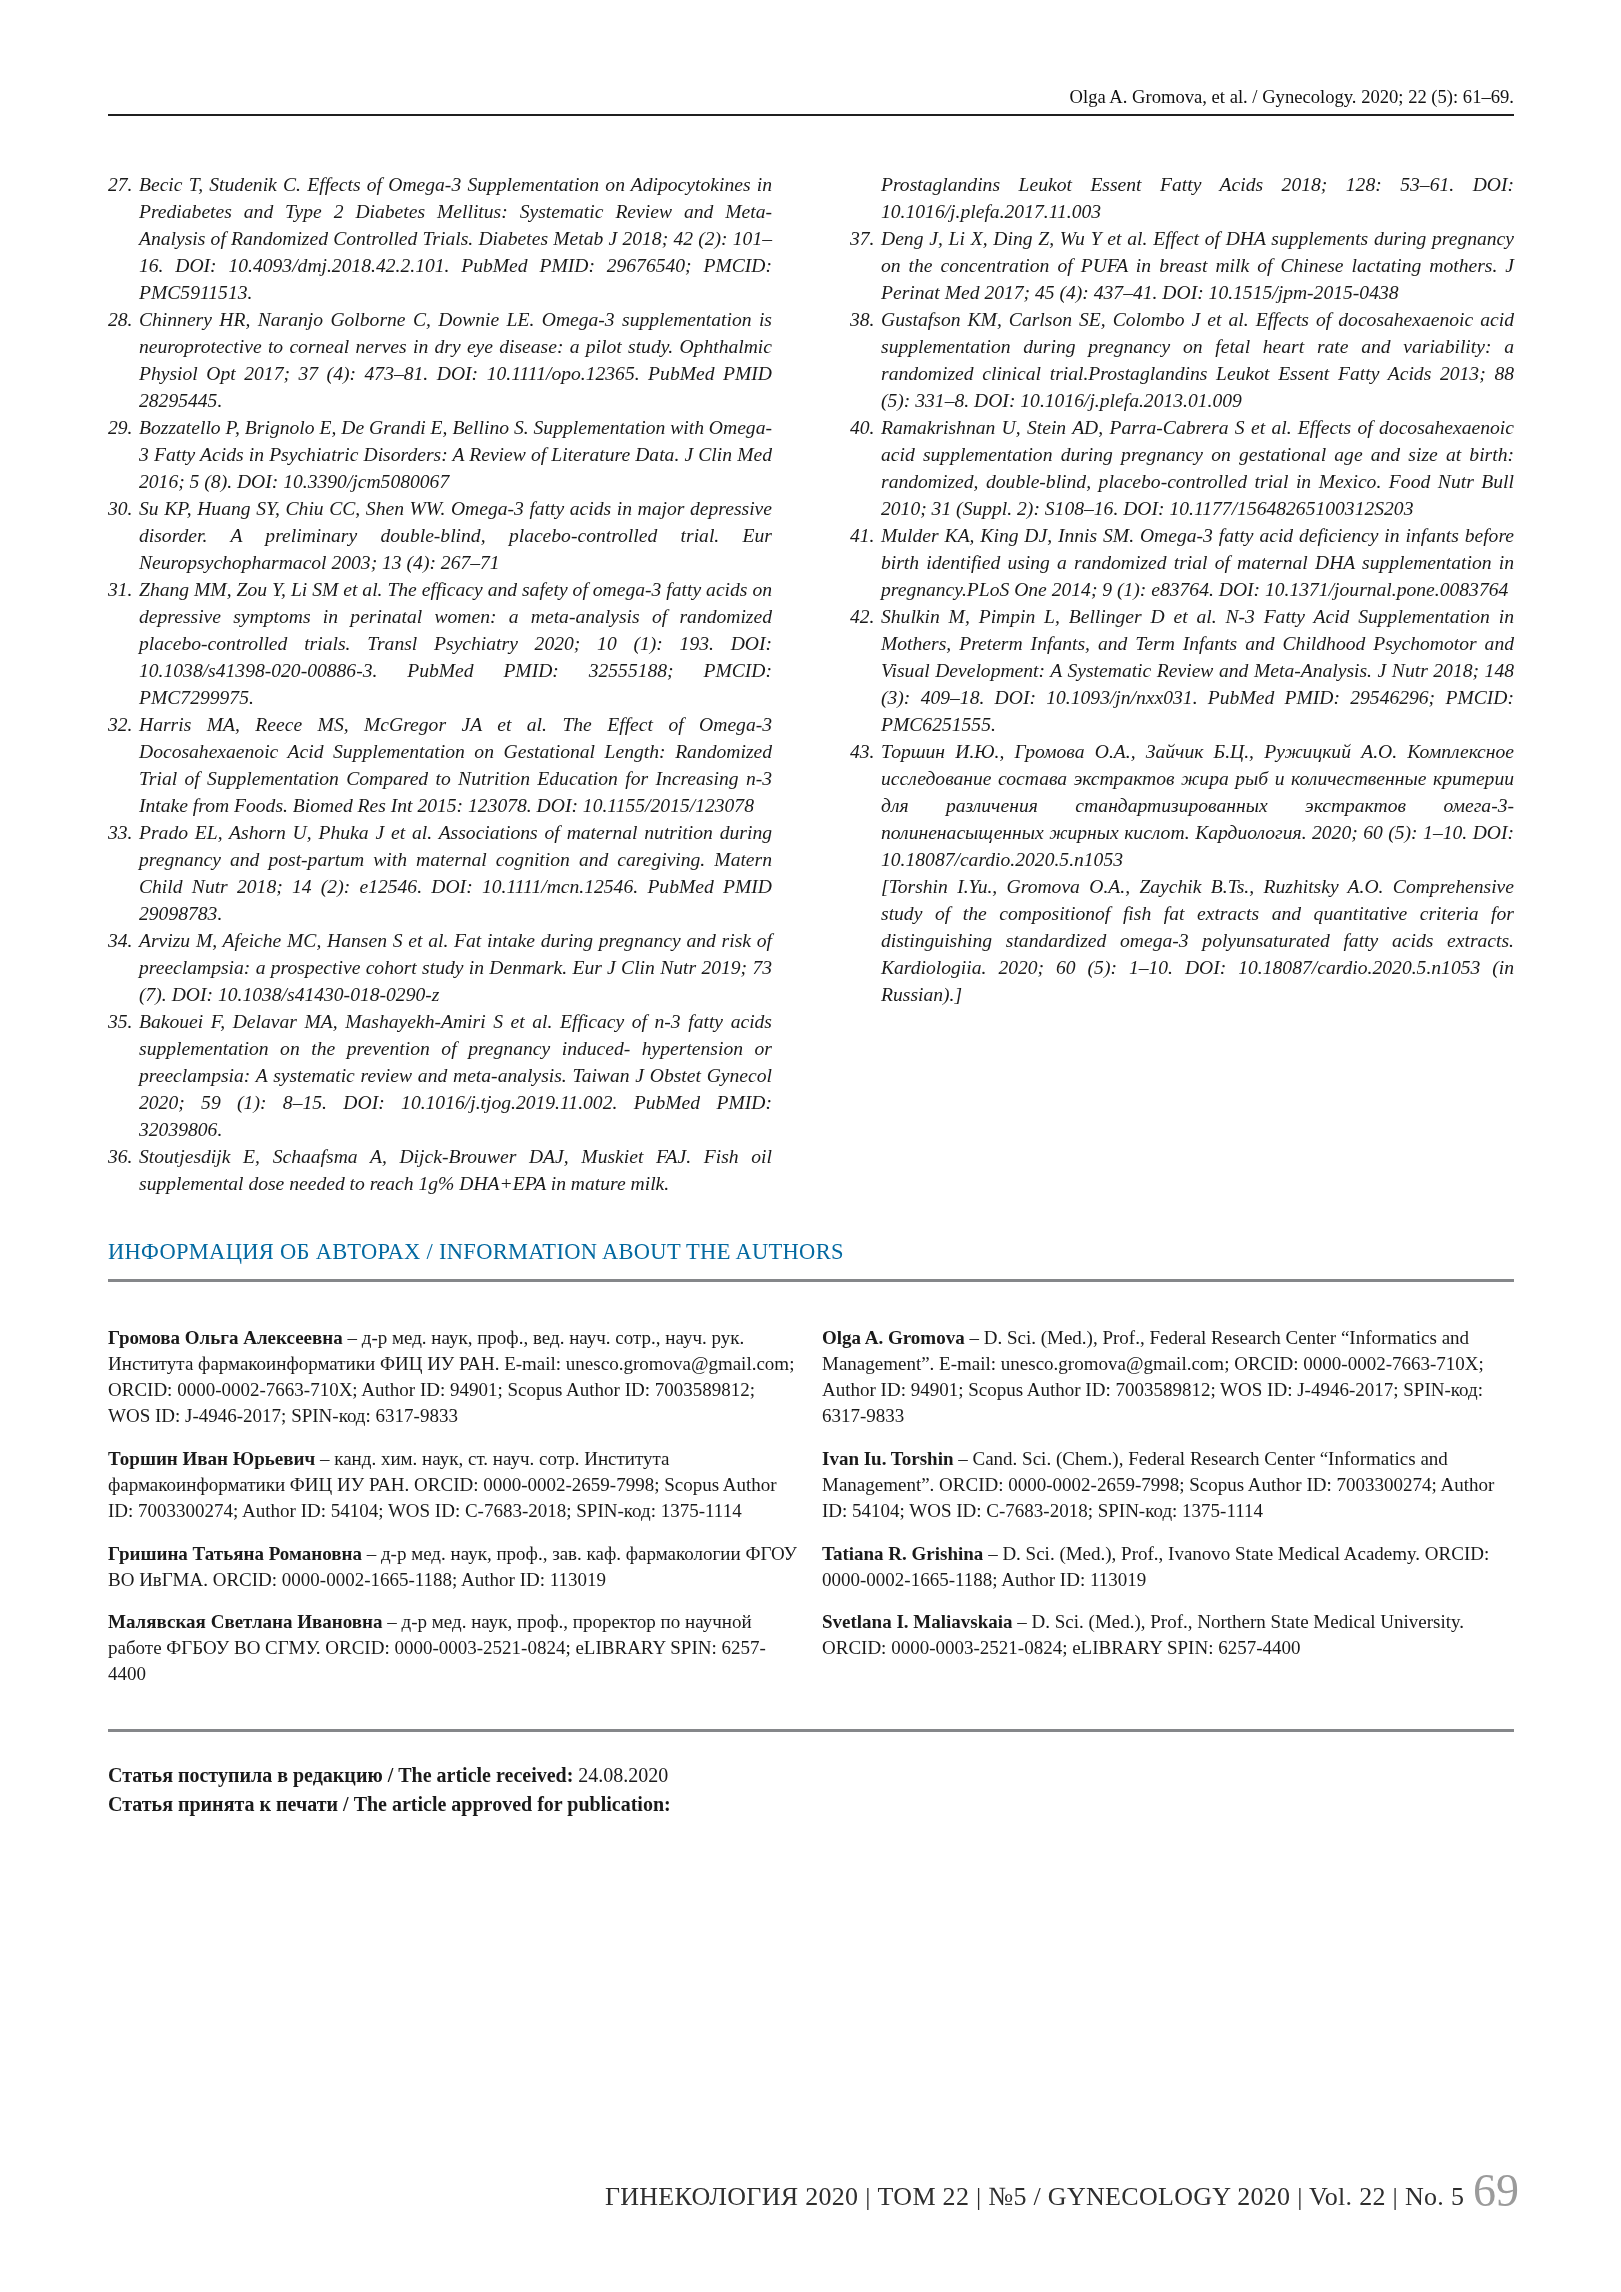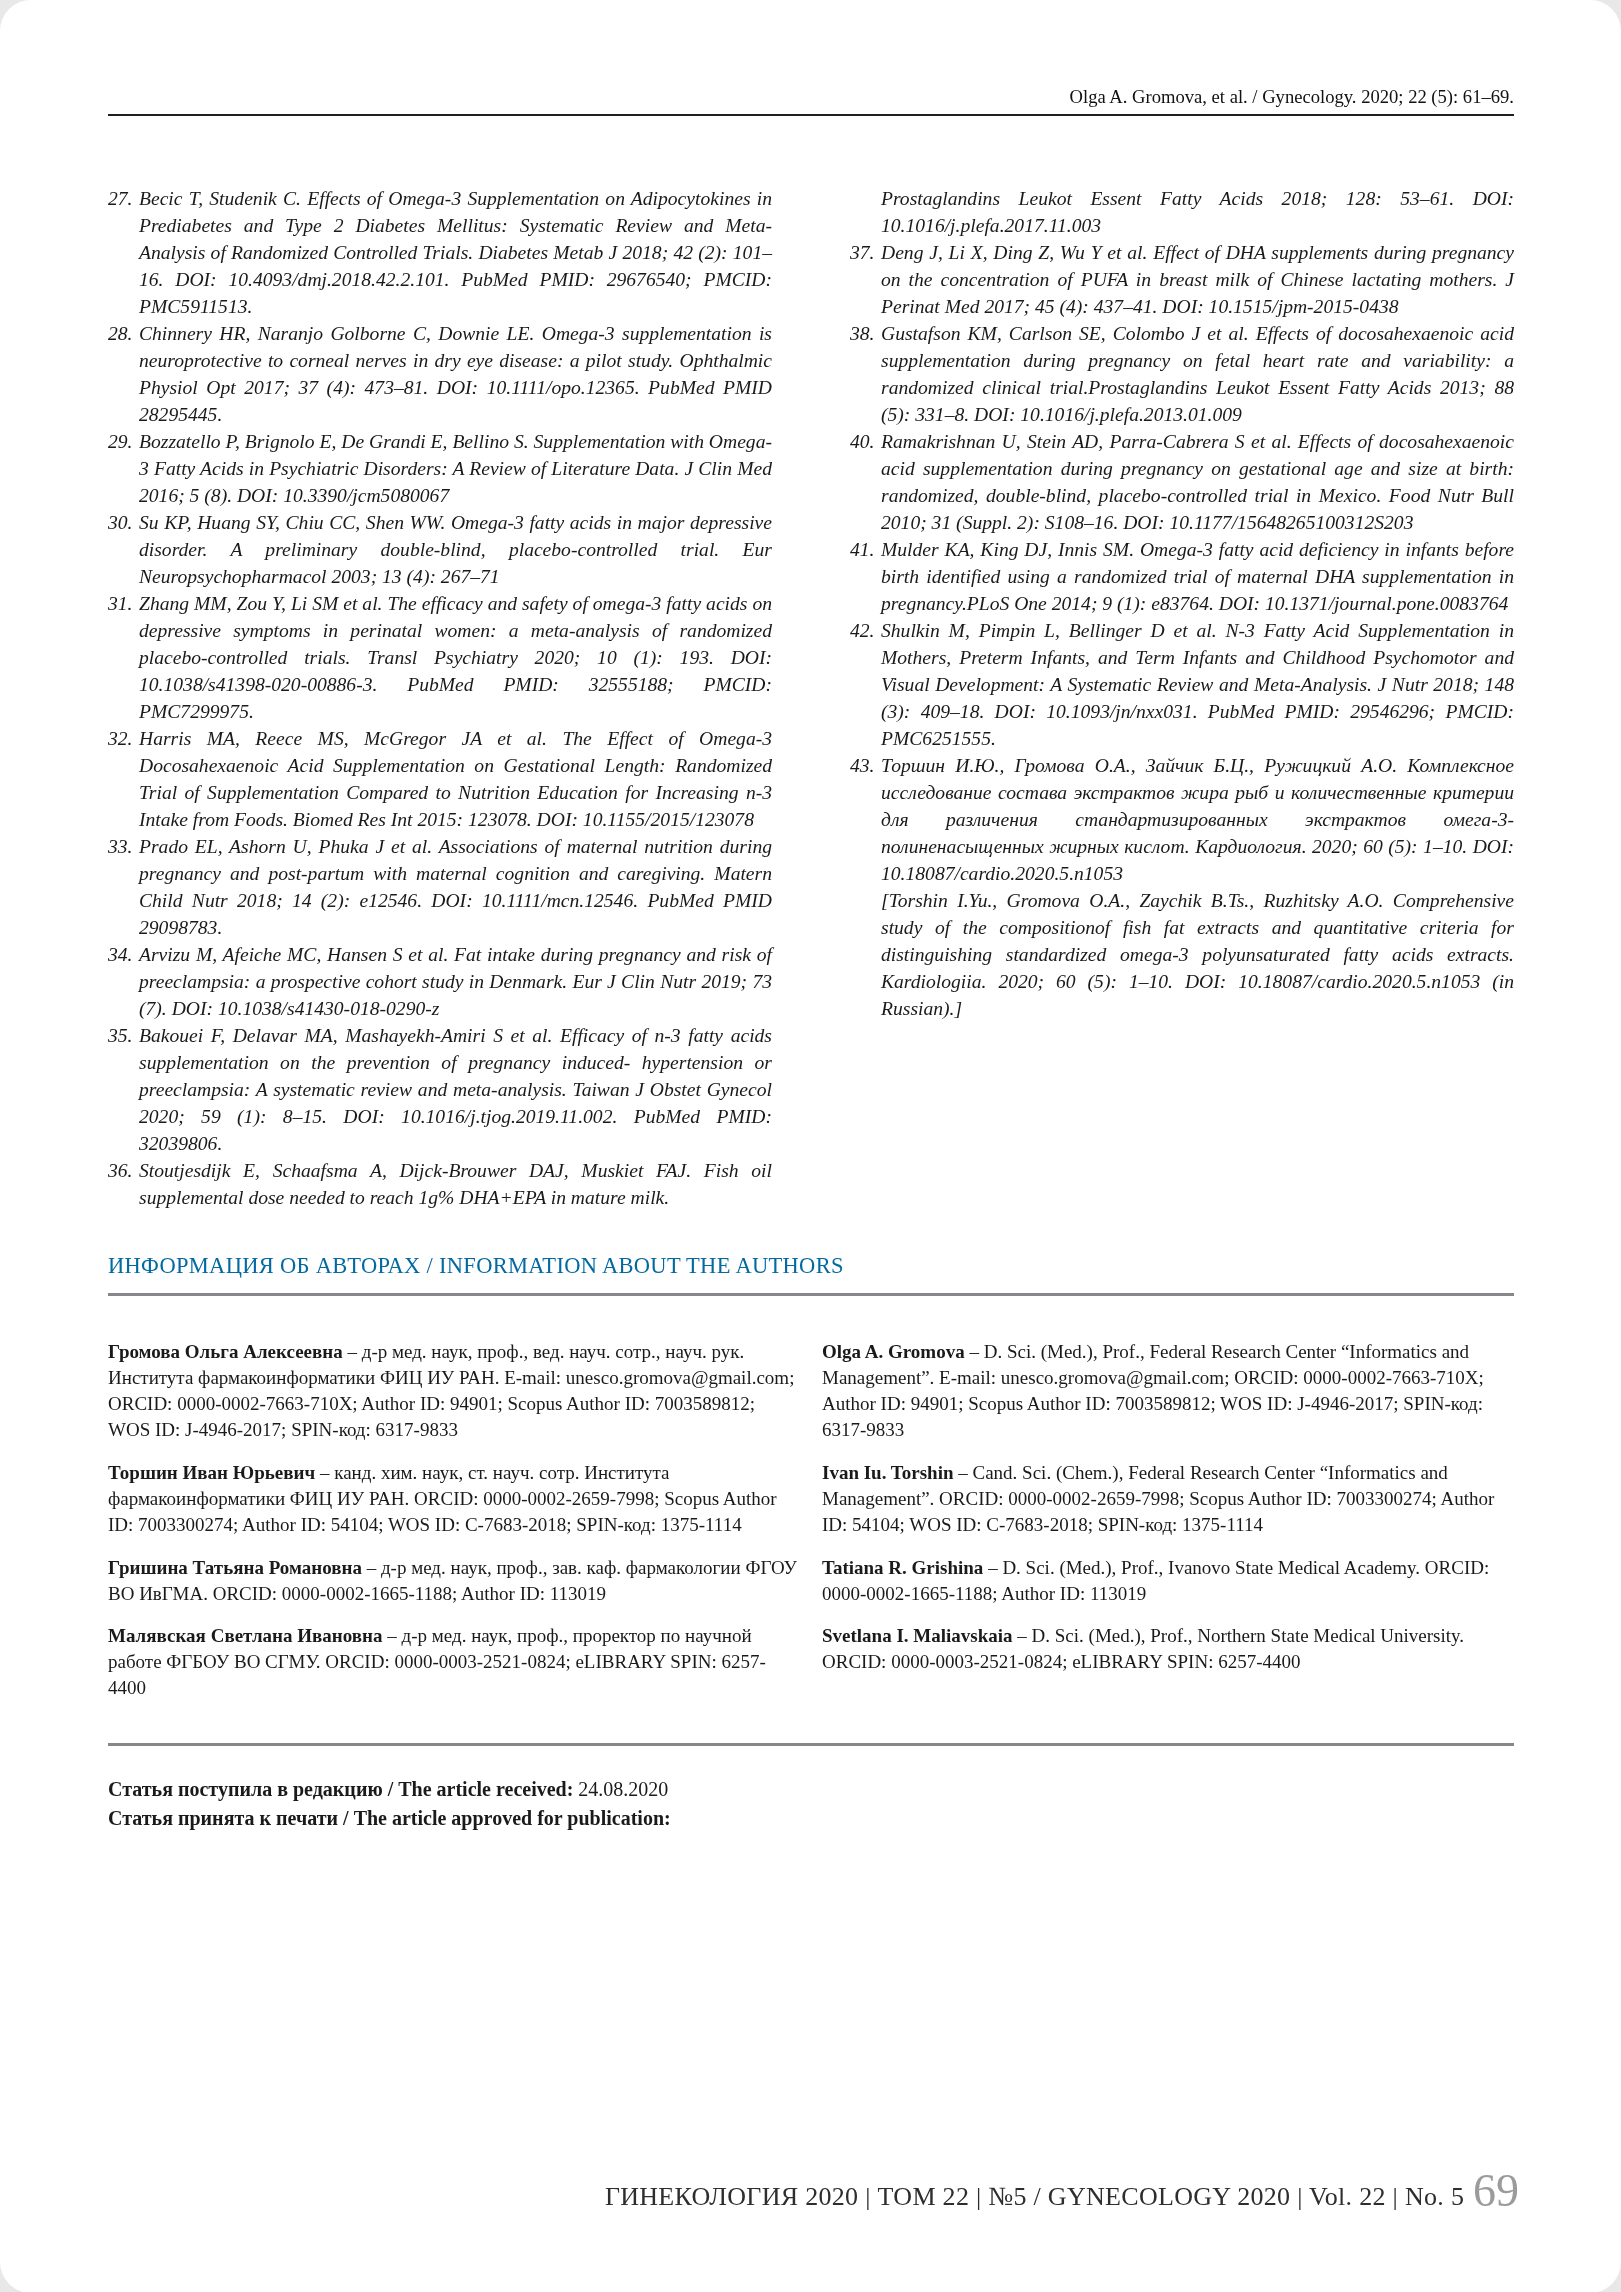--- a/index.html
+++ b/index.html
@@ -4,42 +4,41 @@
 <style>
   html,body { margin:0; padding:0; background:#e8e8e8; }
   .page {
     position:relative;
     width:1621px; height:2293px;
     margin:0 auto;
     background:#ffffff;
     font-family:"Liberation Serif", serif;
     color:#1a1a1a;
     overflow:hidden;
-    border-radius:31px;
   }
   .content { padding:0 107px 0 108px; }
 
   .running-head {
     margin-top:86px;
     text-align:right;
     font-size:18.6px;
     line-height:21.6px;
     color:#111;
   }
   .head-rule {
     margin-top:6.9px;
     border:none;
     border-top:2.9px solid #1f1f1f;
   }
 
   .ref-grid {
     display:grid;
     grid-template-columns:1fr 1fr;
     column-gap:78px;
-    margin-top:69px;
+    margin-top:55px;
   }
   .ref-col { font-style:italic; font-size:19.6px; line-height:27px; text-align:justify; }
   .ref { margin:0; padding-left:31px; text-indent:-31px; }
   .ref.cont { text-indent:0; }
   .ref-num { display:inline-block; width:31px; text-indent:0; }
 
   .authors-heading {
     margin-top:42px;
     font-weight:normal;
     font-size:22.5px;

